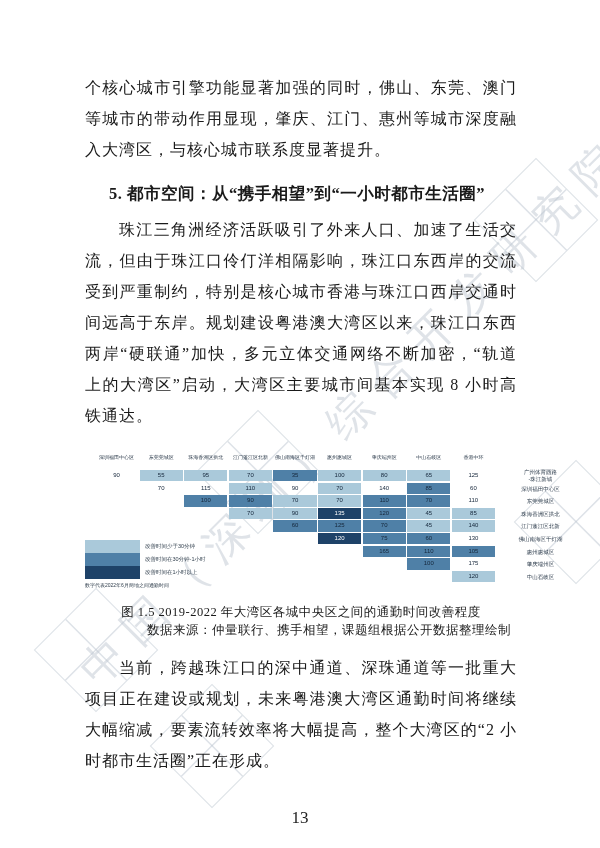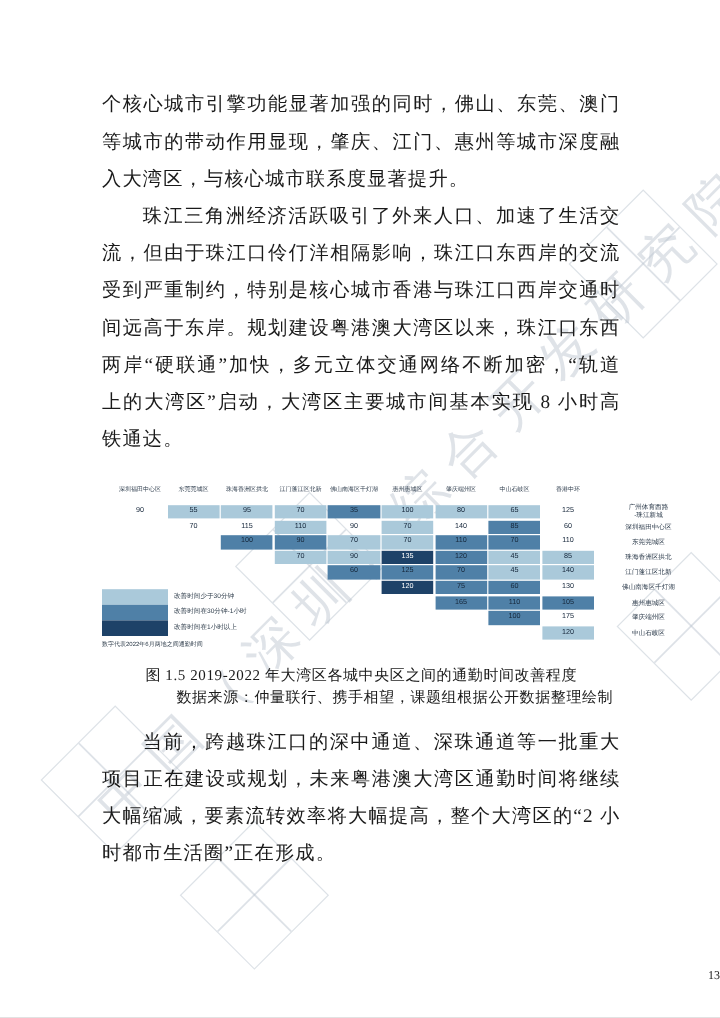--- a/index.html
+++ b/index.html
@@ -70,40 +70,41 @@
   .fig-caption{
     font-size:12.5px;line-height:18px;text-align:center;margin:5px 0 0 0;
     width:432px;letter-spacing:0.5px;
   }
   .fig-source{
     font-size:12.5px;line-height:18px;text-align:center;margin:0 0 0 28px;
     width:432px;letter-spacing:0.5px;
   }
   .p3{margin-top:13px;}
   .page-number{
-    position:absolute;left:0;top:808px;width:600px;text-align:right;
-    font-size:10px;color:#222;z-index:1;
+    position:absolute;left:0;top:808px;width:600px;text-align:center;
+    font-size:17px;color:#222;z-index:1;
   }
 </style>
 </head>
 <body>
 
 <div class="page">
 
   <div class="wm-layer">
     <div class="wm-text">中国（深圳）综合开发研究院</div>
     <div class="wm-lattice" style="left:492px;top:176px;"></div>
     <div class="wm-lattice" style="left:214px;top:428px;"></div>
     <div class="wm-lattice" style="left:532px;top:478px;"></div>
     <div class="wm-lattice" style="left:52px;top:606px;"></div>
     <div class="wm-lattice" style="left:168px;top:702px;"></div>
   </div>
 
   <div class="content">
     <p class="para">个核心城市引擎功能显著加强的同时，佛山、东莞、澳门等城市的带动作用显现，肇庆、江门、惠州等城市深度融入大湾区，与核心城市联系度显著提升。</p>
+    <h3 class="heading">5. 都市空间：从“携手相望”到“一小时都市生活圈”</h3>
     <p class="para indent">珠江三角洲经济活跃吸引了外来人口、加速了生活交流，但由于珠江口伶仃洋相隔影响，珠江口东西岸的交流受到严重制约，特别是核心城市香港与珠江口西岸交通时间远高于东岸。规划建设粤港澳大湾区以来，珠江口东西两岸“硬联通”加快，多元立体交通网络不断加密，“轨道上的大湾区”启动，大湾区主要城市间基本实现 8 小时高铁通达。</p>
 
     <div class="figure" id="heatmap">
         <div class="hm-col-header" style="left: 10px; top: 14px; width: 43.2px;">深圳福田中心区</div>
         <div class="hm-col-header" style="left: 54.6px; top: 14px; width: 43.2px;">东莞莞城区</div>
         <div class="hm-col-header" style="left: 99.2px; top: 14px; width: 43.2px;">珠海香洲区拱北</div>
         <div class="hm-col-header" style="left: 143.8px; top: 14px; width: 43.2px;">江门蓬江区北新</div>
         <div class="hm-col-header" style="left: 188.4px; top: 14px; width: 43.2px;">佛山南海区千灯湖</div>
         <div class="hm-col-header" style="left: 233px; top: 14px; width: 43.2px;">惠州惠城区</div>
         <div class="hm-col-header" style="left: 277.6px; top: 14px; width: 43.2px;">肇庆端州区</div>

